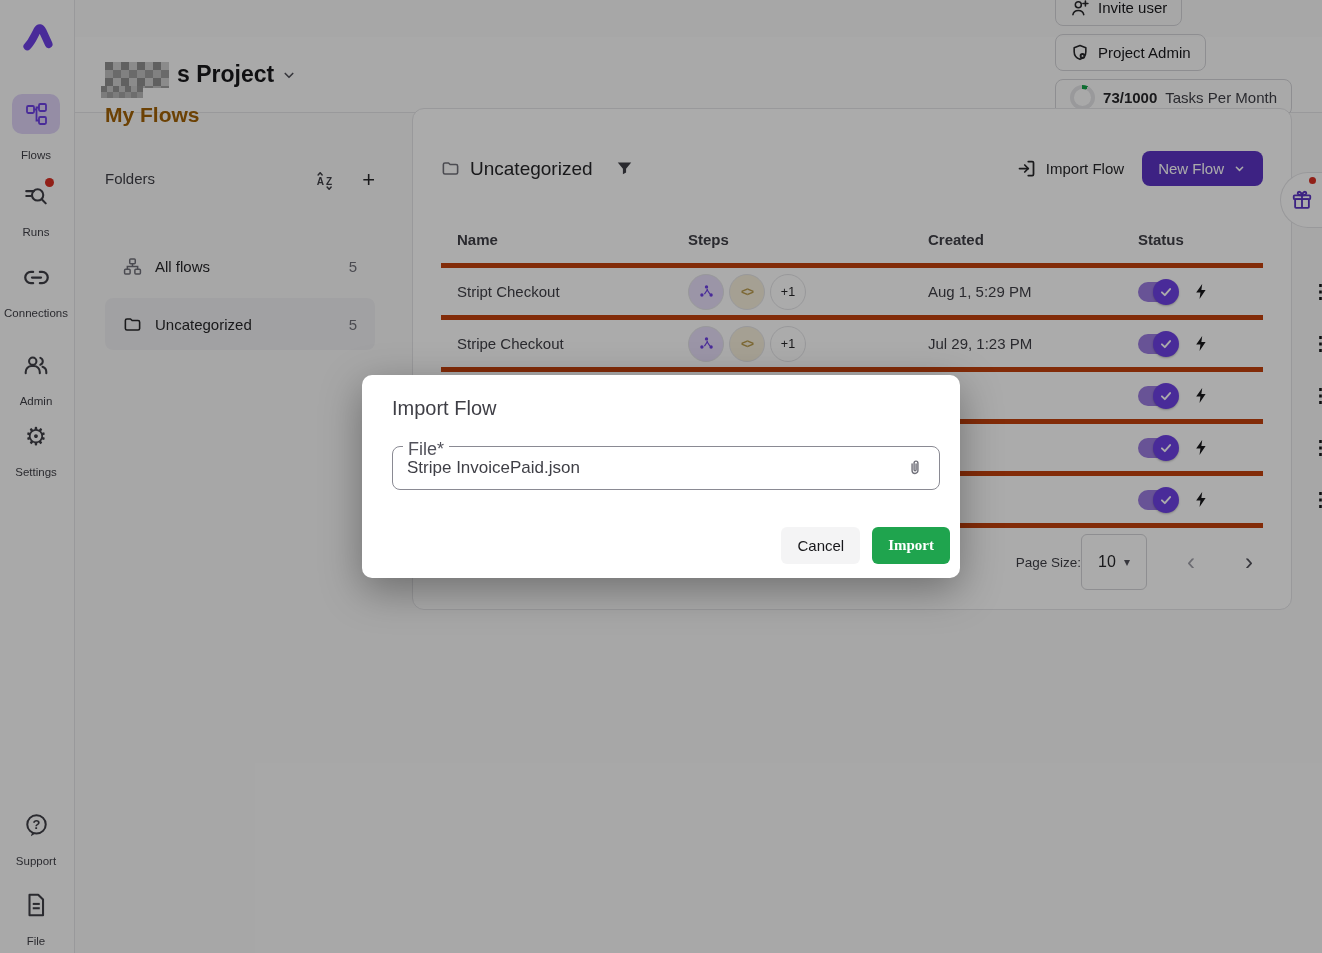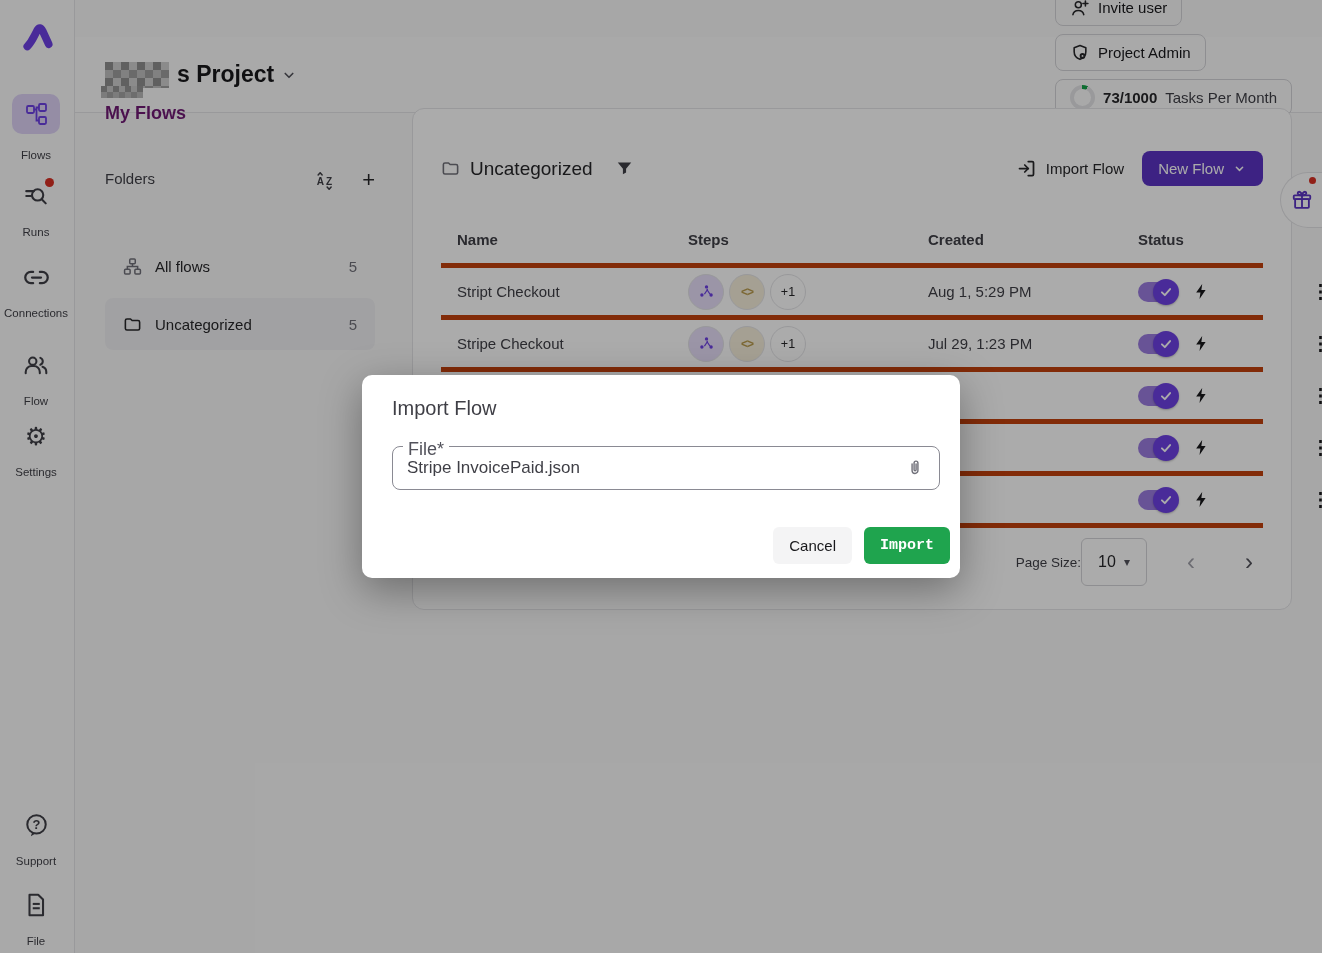--- a/index.html
+++ b/index.html
@@ -27,21 +27,21 @@
   .header-right { margin-left:auto; display:flex; align-items:flex-start; gap:8px;flex-direction:column; }
   .hbtn { display:flex; align-items:center; gap:8px; height:37px; padding:0 14px; border:1px solid #d4d4d8; border-radius:8px; background:transparent; font-size:15px; color:#18181b; cursor:pointer; font-family:inherit; }
   .tasks-pill { display:flex; align-items:center; gap:8px; height:37px; padding:0 14px; border:1px solid #d4d4d8; border-radius:8px; cursor:pointer; }
   .ring { width:25px; height:25px; border-radius:50%; background:conic-gradient(#16a34a 0 26deg, #e4e4e7 26deg 360deg); position:relative; }
   .ring::after { content:""; position:absolute; inset:4px; border-radius:50%; background:#fdfdfd; }
   .tasks-count { font-size:15px; font-weight:700; color:#27272a; }
   .tasks-label { font-size:15px; color:#3f3f46; }
   .avatar { width:36px; height:36px; border-radius:50%; background:#55555e; color:#fff; font-size:15px; font-weight:700; display:flex; align-items:center; justify-content:center; margin-left:16px; cursor:pointer; }
 
   
-  .page-title { position:absolute; left:105px; top:103px; font-size:18px; font-weight:700; color:#701a75; }
+  .page-title { position:absolute; left:105px; top:103px; font-size:21px; font-weight:700; color:#a16207; }
   .folders-head { position:absolute; left:105px; top:170px; width:270px; display:flex; }
   .folders-label { font-size:15px; color:#3f3f46; }
   .sort-az { margin-left:auto; cursor:pointer; }
   .plus-btn { margin-left:26px; font-size:22px; color:#27272a; cursor:pointer; line-height:20px; }
   .folder-row { position:absolute; left:105px; width:270px; display:flex; align-items:center; gap:13px; padding:0 18px; border-radius:8px; cursor:pointer; font-size:15px; color:#27272a; }
   .folder-row.selected { background:#f1f1f3; }
   .folder-count { margin-left:auto; font-size:15px; color:#71717a; }
 
   
   .panel { position:absolute; left:412px; top:108px; width:880px; height:502px; background:#fff; border:1px solid #e4e4e7; border-radius:12px; }
@@ -66,42 +66,42 @@
   .step-circ { width:36px; height:36px; border-radius:50%; border:1px solid #e4e4e7; display:flex; align-items:center; justify-content:center; margin-right:5px; background:#fff; }
   .step-circ.webhook { background:#e7defา; background:#e7defa; }
   .step-circ.code { background:#f6efdb; color:#b99b4e; font-size:12px; font-weight:700; letter-spacing:-1px; }
   .step-circ.more { font-size:12.5px; color:#27272a; }
   .toggle { position:relative; width:38px; height:20px; border-radius:10px; background:#9b7ce0; cursor:pointer; flex:none; }
   .toggle .thumb { position:absolute; right:-3px; top:-3px; width:26px; height:26px; border-radius:50%; background:#6e41e5; display:flex; align-items:center; justify-content:center; box-shadow:0 1px 2px rgba(0,0,0,.25); }
   .kebab { font-size:19px; font-weight:700; color:#18181b; cursor:pointer; line-height:1; }
 
   .pagination { height:74px; display:flex; align-items:center; justify-content:flex-end; padding:0 30px 6px; }
   .psize-label { font-size:13.5px; color:#3f3f46; }
-  .psize-select { width:66px; height:48px; border:1px solid #d4d4d8; border-radius:6px; display:flex; align-items:center; justify-content:center; gap:8px; font-size:16px; color:#27272a; cursor:pointer; }
+  .psize-select { width:66px; height:56px; border:1px solid #d4d4d8; border-radius:6px; display:flex; align-items:center; justify-content:center; gap:8px; font-size:16px; color:#27272a; cursor:pointer; }
   .psize-caret { font-size:12px; color:#52525b; }
   .pag-chev { width:24px; display:flex; justify-content:center; cursor:pointer; }
   .pag-chev.left { margin-left:32px; color:#a1a1aa; }
   .pag-chev.right { margin-left:34px; color:#52525b; }
   .pag-chev span { font-size:24px; line-height:20px; }
 
   
   .gift-tab { position:absolute; right:0; top:172px; width:42px; height:56px; background:#fff; border:1px solid #e4e4e7; border-right:none; border-radius:28px 0 0 28px; display:flex; align-items:center; justify-content:center; cursor:pointer; z-index:2; }
   .gift-dot { position:absolute; top:4px; right:6px; width:7px; height:7px; border-radius:50%; background:#d93025; }
 
   
   .dim-overlay { position:absolute; inset:0; background:rgba(0,0,0,0.33); z-index:100; }
   .modal { position:absolute; left:362px; top:375px; width:598px; height:203px; background:#fff; border-radius:10px; box-shadow:0 12px 40px rgba(0,0,0,.35); z-index:110; padding:22px 30px; }
   .modal-title { font-size:20px; font-weight:500; color:#3f3f46; }
   .file-field { position:relative; margin-top:26px; width:548px; height:44px; border:1px solid #8a8a93; border-radius:8px; display:flex; align-items:center; padding:0 14px; }
   .file-label { position:absolute; top:-8px; left:10px; background:#fff; padding:0 5px; font-size:18px; color:#52525b; }
   .file-value { font-size:17px; color:#3f3f46; flex:1; }
   .clip { cursor:pointer; }
   .modal-actions { position:absolute; right:10px; bottom:14px; display:flex; gap:12px; }
   .btn-cancel { height:37px; padding:0 16px; background:#f4f4f5; border:none; border-radius:6px; font-size:15px; color:#18181b; font-family:inherit; cursor:pointer; }
-  .btn-import { height:37px; padding:8px 16px; background:#1fa44e; border:none; border-radius:6px; font-size:15px; font-weight:700; color:#fff; font-family:Liberation Mono, monospace; cursor:pointer; }
+  .btn-import { height:37px; padding:8px 16px; background:#1fa44e; border:none; border-radius:6px; font-size:15px; font-weight:700; color:#fff; font-family:Liberation Serif, serif; cursor:pointer; }
 </style>
 </head>
 <body>
 
 <div class="sidebar">
   <div class="logo">
     <svg width="38" height="38" viewBox="0 0 32 32" fill="none" stroke="#6e41e5" stroke-width="6.5" stroke-linecap="round" stroke-linejoin="round">
       <path d="M7 24 q3 -3 6 -9 l2.5 -5 q2 -3.5 4.5 1 l5 11"></path>
     </svg>
   </div>
@@ -144,21 +144,21 @@
 
   <div class="nav-item" style="top:350px">
     <div class="nav-icon-wrap">
       <svg width="26" height="26" viewBox="0 0 24 24" fill="none" stroke="#3f3f46" stroke-width="1.9" stroke-linecap="round" stroke-linejoin="round">
         <circle cx="9" cy="8.5" r="3.4"></circle>
         <path d="M2.5 19.5v-1a5.5 5.5 0 0 1 5.5-5.5h2a5.5 5.5 0 0 1 5.5 5.5v1"></path>
         <path d="M16 5.4a3.4 3.4 0 0 1 0 6.4"></path>
           <path d="M21.5 19.5v-1a5.2 5.2 0 0 0-3.5-4.9"></path>
       </svg>
     </div>
-    <span class="nav-label">Flow</span>
+    <span class="nav-label">Admin</span>
   </div>
 
   <div class="nav-item" style="top:421px">
     <div class="nav-icon-wrap">
       <span class="gear-glyph">⚙</span>
     </div>
     <span class="nav-label">Settings</span>
   </div>
 
   <div class="nav-item" style="top:810px">

